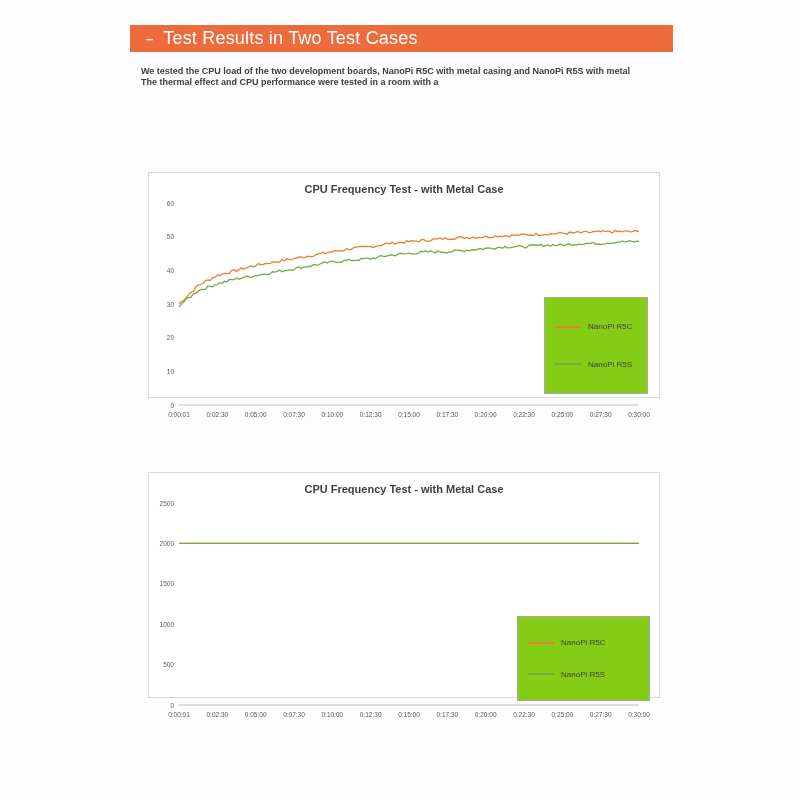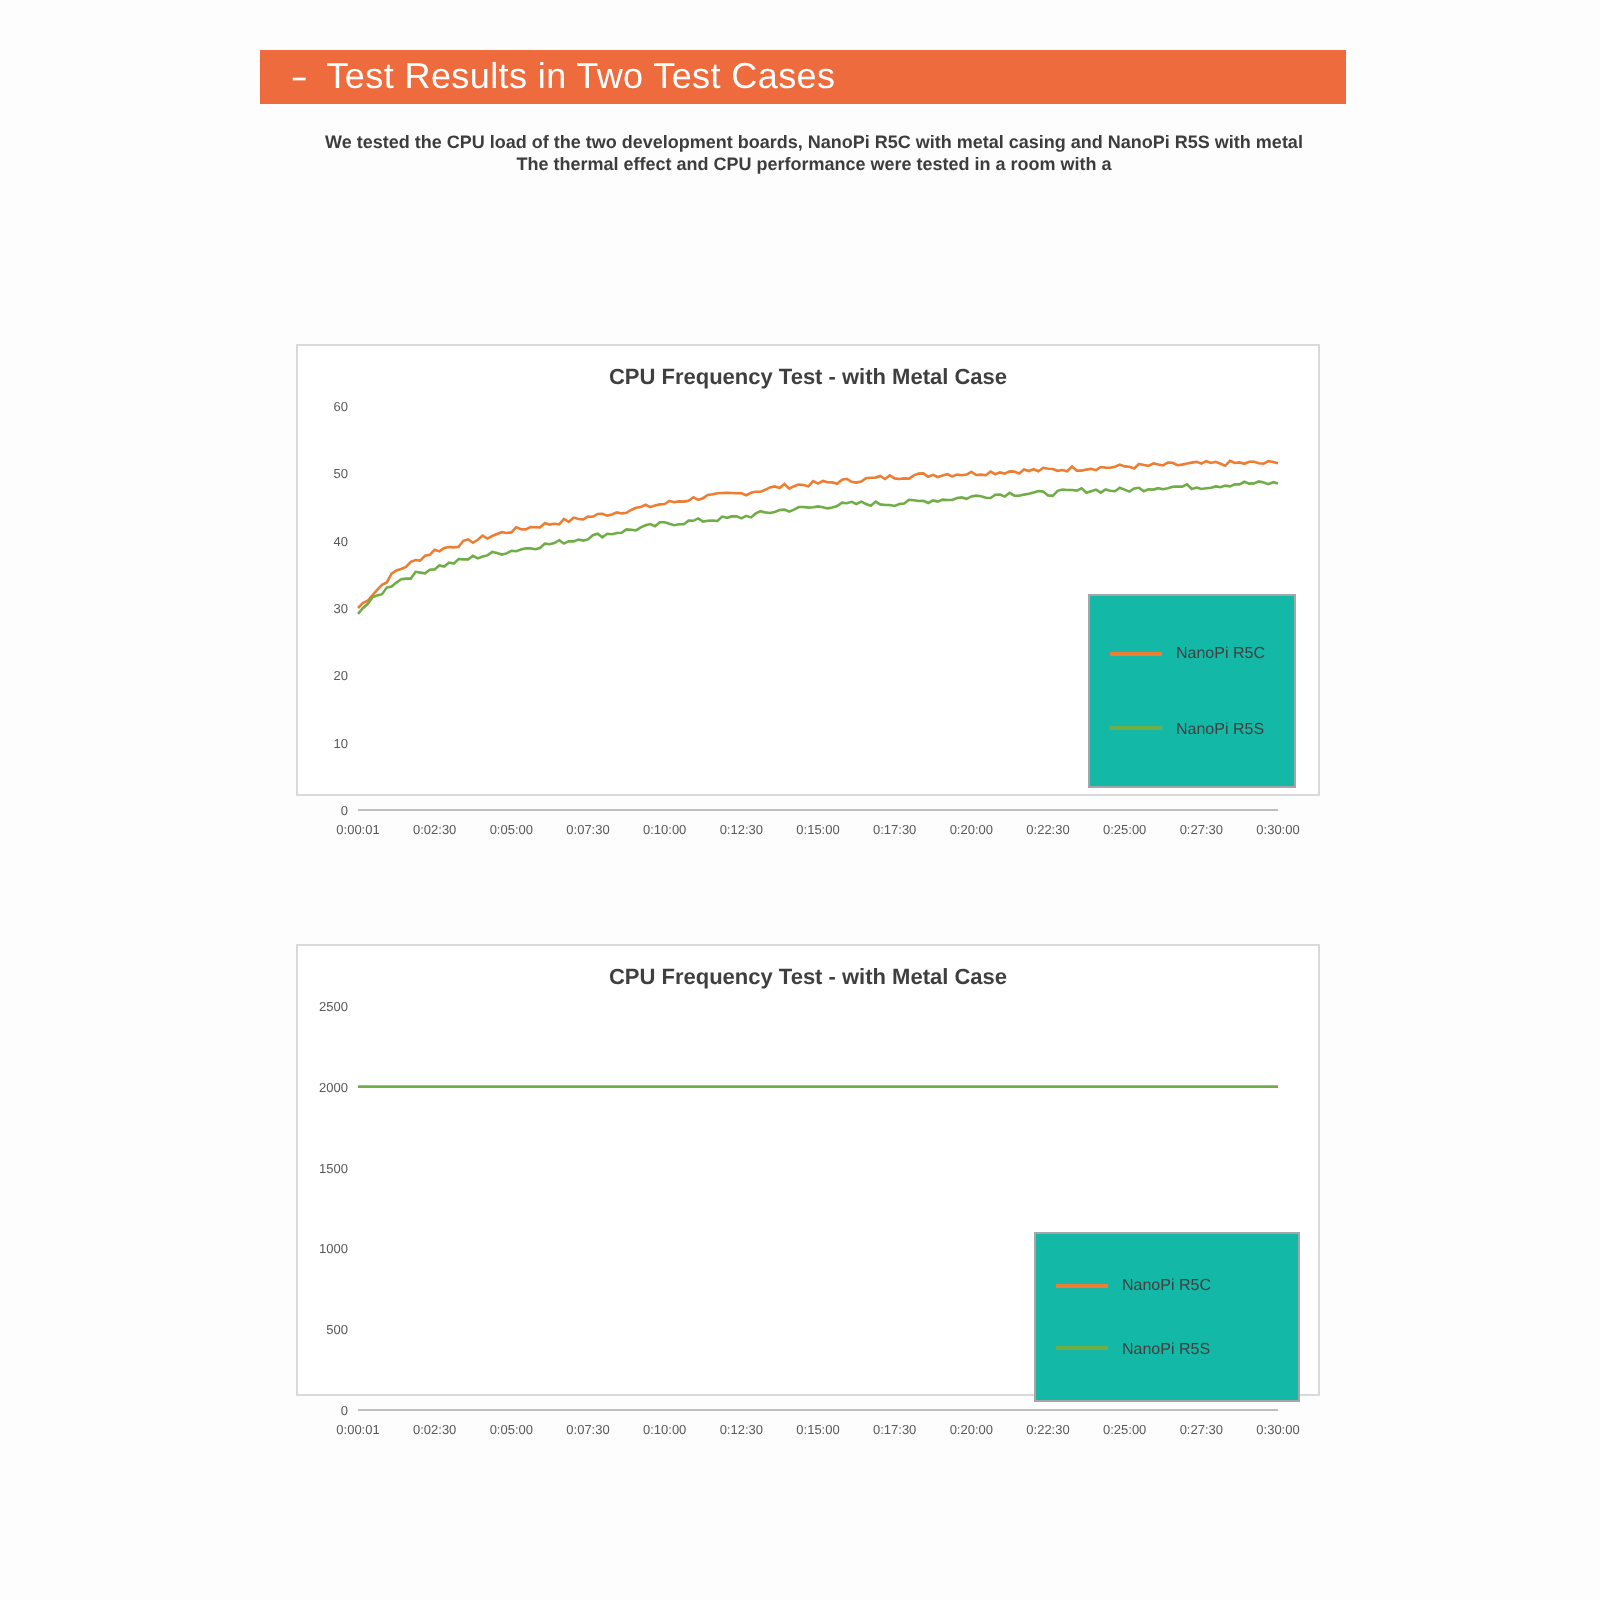--- a/index.html
+++ b/index.html
@@ -5,34 +5,34 @@
   html,body{margin:0;padding:0;background:#fdfdfd;font-family:"Liberation Sans",sans-serif;}
   .page{position:relative;width:800px;height:800px;background:#fdfdfd;overflow:hidden;}
 
   .banner{position:absolute;left:130px;top:25px;width:543px;height:27px;
     background:#ED6B3C;color:#fff;display:flex;align-items:center;gap:10px;
     padding-left:16px;box-sizing:border-box;}
   .banner-dash{font-weight:700;font-size:13px;}
   .banner-title{font-weight:400;font-size:18px;letter-spacing:.2px;}
 
   .intro{position:absolute;left:141px;top:66px;width:532px;color:#3d3d3d;}
-  .para{margin:0 0 10px 0;font-size:9px;font-weight:700;line-height:11px;text-align:center;}
+  .para{margin:0 0 10px 0;font-size:9px;font-weight:700;line-height:11px;}
   .para .line{display:block;}
 
   .chart-panel{position:absolute;left:148px;width:512px;height:226px;
     background:#fff;border:1px solid #d9d9d9;box-sizing:border-box;}
   .chart-panel.chart-1{top:172px;}
   .chart-panel.chart-2{top:472px;}
   .chart-title{margin:10px 0 0 0;text-align:center;font-size:11px;font-weight:700;color:#3f3f3f;}
   .chart-svg{display:block;margin:0 auto;}
 
   .tick{fill:#595959;font-family:"Liberation Sans",sans-serif;font-size:6.5px;}
   .axis{stroke:#bfbfbf;stroke-width:1;}
 
-  .legend{position:absolute;background:#14b8a6;border:1px solid #a6a6a6;
+  .legend{position:absolute;background:#84cc16;border:1px solid #a6a6a6;
     display:flex;flex-direction:column;justify-content:space-around;
     padding:10px 6px 10px 10px;box-sizing:border-box;}
   .chart-1 .legend{left:395px;top:124px;width:104px;height:97px;}
   .chart-2 .legend{left:368px;top:143px;width:133px;height:85px;}
   .legend-item{display:flex;align-items:center;gap:7px;}
   .legend-swatch{display:inline-block;width:26px;height:0;border-top:2px solid #000;}
   .legend-label{font-size:8px;color:#404040;}
 </style>
 </head>
 <body>

